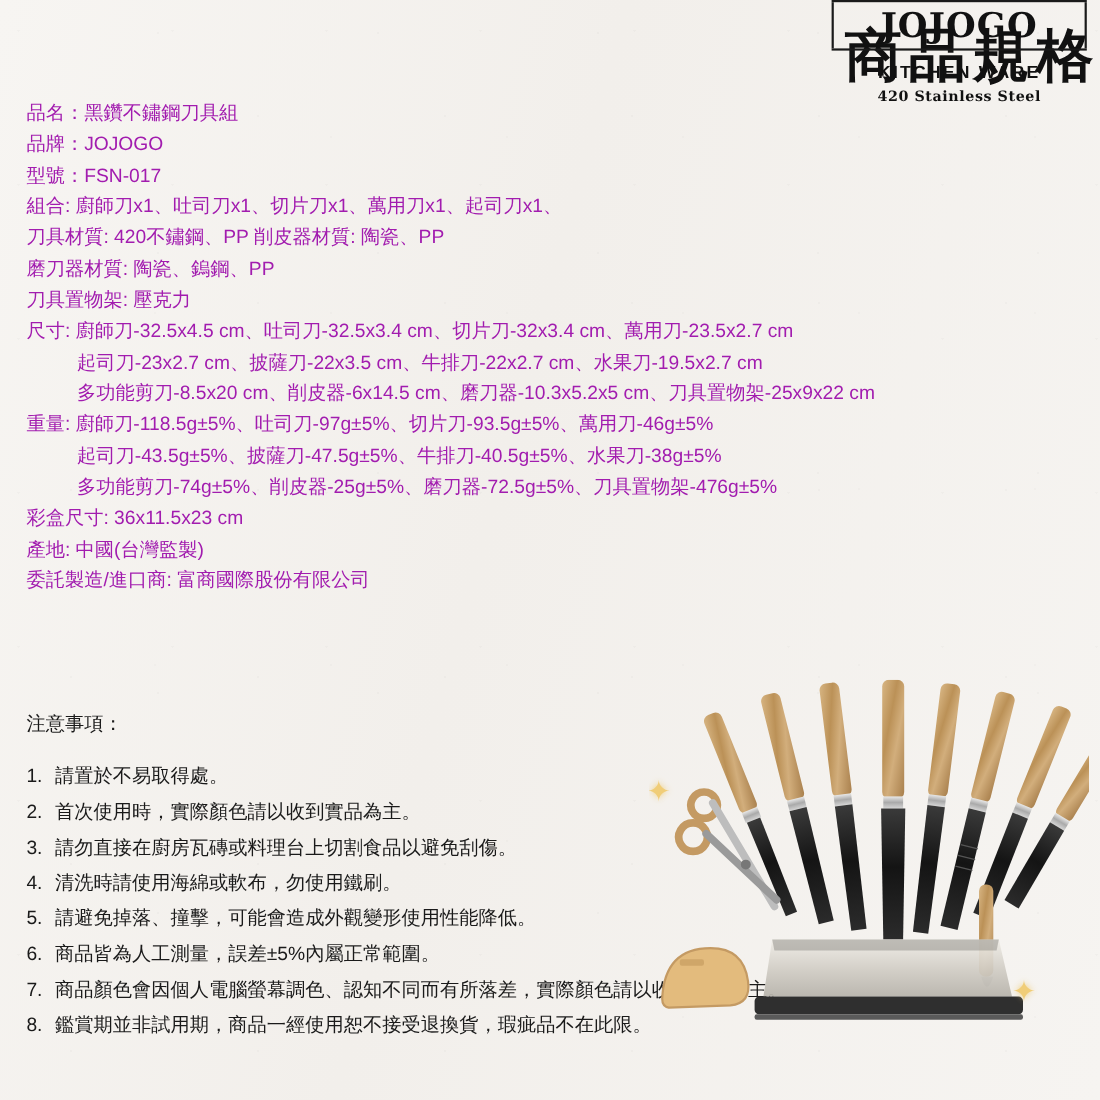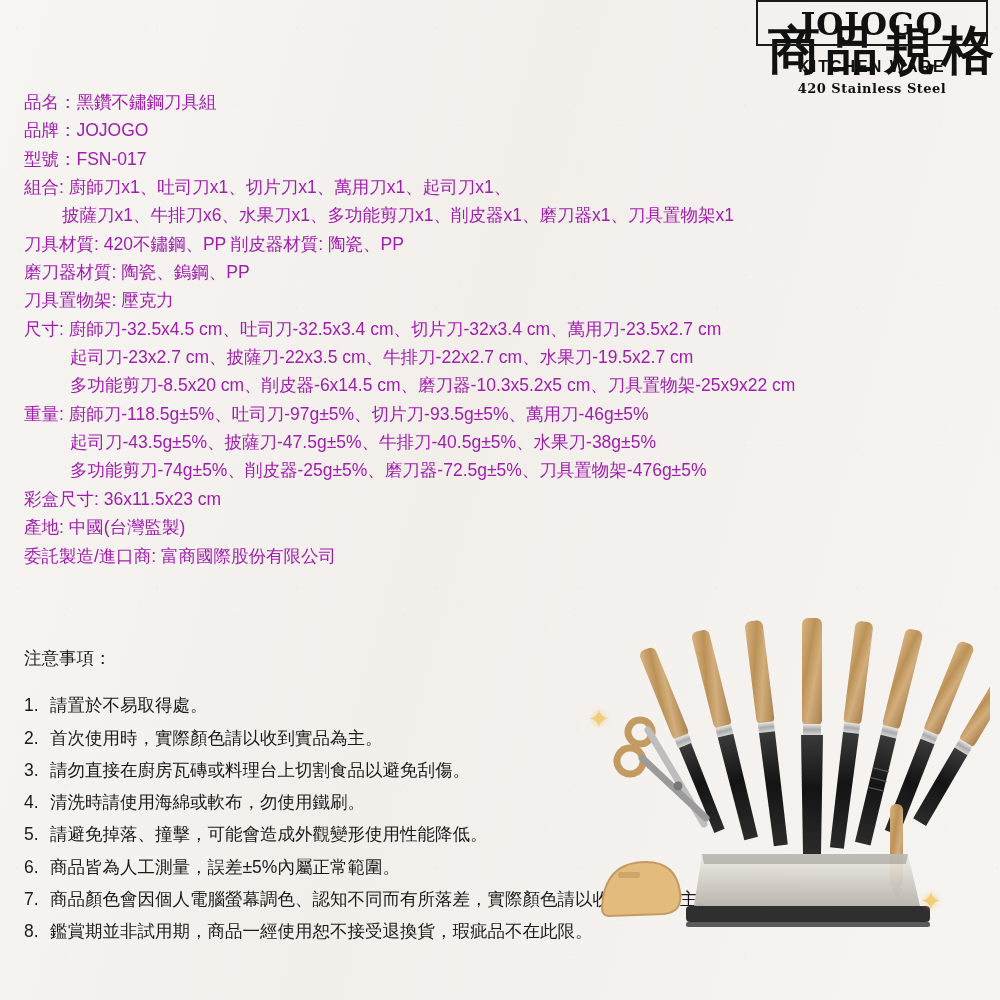--- a/index.html
+++ b/index.html
@@ -163,21 +163,20 @@
     </div>
     <div class="brand-sub">KITCHEN WARE</div>
     <div class="brand-steel">420 Stainless Steel</div>
   </div>
 
   <div class="spec">
       <div class="line">品名：黑鑽不鏽鋼刀具組</div>
       <div class="line">品牌：JOJOGO</div>
       <div class="line">型號：FSN-017</div>
       <div class="line">組合: 廚師刀x1、吐司刀x1、切片刀x1、萬用刀x1、起司刀x1、</div>
-      <div class="line indent-1">披薩刀x1、牛排刀x6、水果刀x1、多功能剪刀x1、削皮器x1、磨刀器x1、刀具置物架x1</div>
       <div class="line">刀具材質: 420不鏽鋼、PP 削皮器材質: 陶瓷、PP</div>
       <div class="line">磨刀器材質: 陶瓷、鎢鋼、PP</div>
       <div class="line">刀具置物架: 壓克力</div>
       <div class="line">尺寸: 廚師刀-32.5x4.5 cm、吐司刀-32.5x3.4 cm、切片刀-32x3.4 cm、萬用刀-23.5x2.7 cm</div>
       <div class="line indent-2">起司刀-23x2.7 cm、披薩刀-22x3.5 cm、牛排刀-22x2.7 cm、水果刀-19.5x2.7 cm</div>
       <div class="line indent-2">多功能剪刀-8.5x20 cm、削皮器-6x14.5 cm、磨刀器-10.3x5.2x5 cm、刀具置物架-25x9x22 cm</div>
       <div class="line">重量: 廚師刀-118.5g±5%、吐司刀-97g±5%、切片刀-93.5g±5%、萬用刀-46g±5%</div>
       <div class="line indent-2">起司刀-43.5g±5%、披薩刀-47.5g±5%、牛排刀-40.5g±5%、水果刀-38g±5%</div>
       <div class="line indent-2">多功能剪刀-74g±5%、削皮器-25g±5%、磨刀器-72.5g±5%、刀具置物架-476g±5%</div>
       <div class="line">彩盒尺寸: 36x11.5x23 cm</div>

